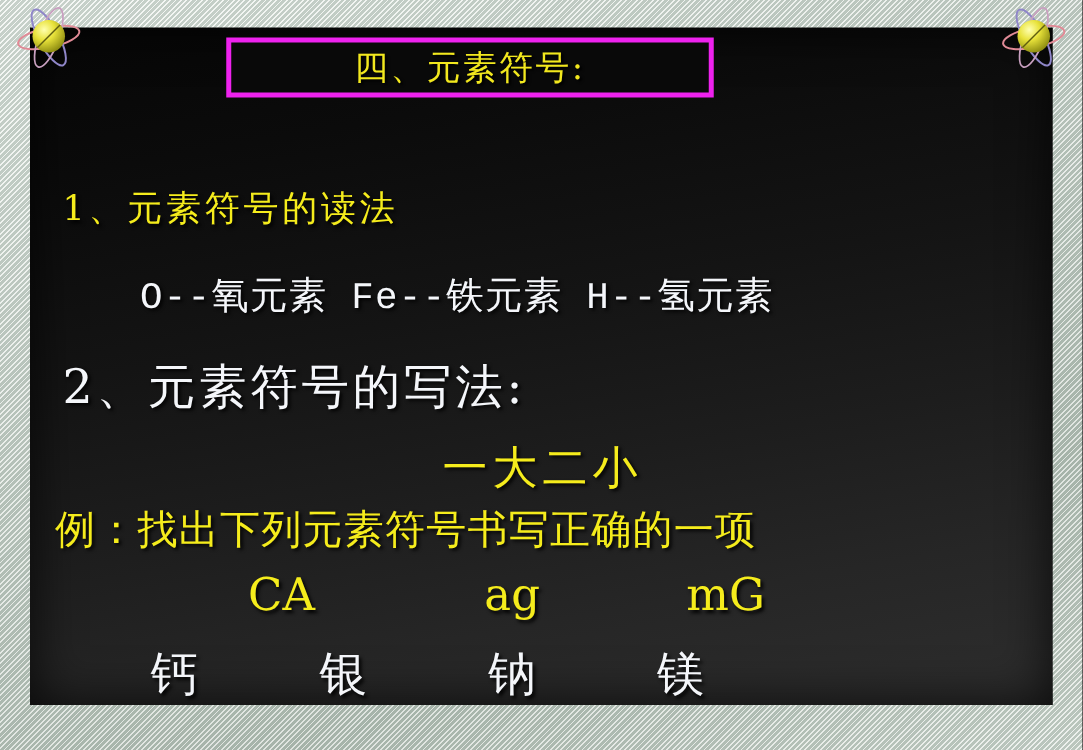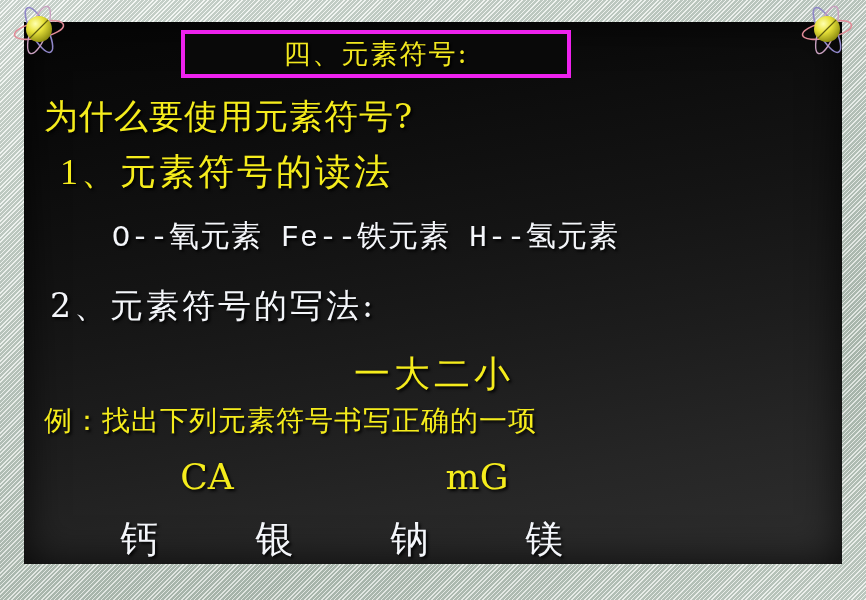--- a/index.html
+++ b/index.html
@@ -95,75 +95,75 @@
 
   .ln {
     position: absolute;
     white-space: nowrap;
     font-family: "DejaVu Serif", "Liberation Serif", serif;
   }
 
   
   .l-why      { left: 20px;  top: 72px;  font-size: 34px; letter-spacing: 1px; }
   
-  .l-read     { left: 36px;  top: 126px; font-size: 36px; letter-spacing: 3px; font-family: Liberation Serif, serif; }
+  .l-read     { left: 26px;  top: 126px; font-size: 28px; letter-spacing: 3px; }
   
   .l-examples { left: 88px;  top: 194px; font-size: 30px; letter-spacing: 1px; font-family: Liberation Mono, monospace; }
   
-  .l-write    { left: 26px;  top: 262px; font-size: 33px; letter-spacing: 3px; }
+  .l-write    { left: 26px;  top: 262px; font-size: 38px; letter-spacing: 3px; }
   
   .l-rule     { left: 330px; top: 328px; font-size: 36px; letter-spacing: 4px; }
   
-  .l-prompt   { left: 20px;  top: 380px; font-size: 28px; letter-spacing: 1px; }
+  .l-prompt   { left: 20px;  top: 380px; font-size: 32px; letter-spacing: 1px; }
 
   
   .sym-row, .name-row {
     position: absolute;
     left: 48px;
     width: 540px;
     display: flex;
     z-index: 10;
   }
   .sym-row  { top: 434px; }
   .name-row { top: 492px; }
 
   .sym-cell, .name-cell {
     flex: 1;
     text-align: center;
     white-space: nowrap;
     font-family: "DejaVu Serif", "Liberation Serif", serif;
   }
-  .sym-cell  { font-size: 36px; }
+  .sym-cell  { font-size: 36px; text-align: right; }
   .name-cell { font-size: 38px; }
 </style>
 </head>
 <body>
 
 <div class="slide">
 
   <div class="canvas">
 
     <div class="title-box">
       <span class="title-text">四、元素符号:</span>
     </div>
 
-    <div class="ln yellow l-why">为什么要使用元素符号?</div>
 
     <div class="ln yellow l-read">1、元素符号的读法</div>
 
     <div class="ln white l-examples">O--氧元素  Fe--铁元素   H--氢元素</div>
 
     <div class="ln white l-write">2、元素符号的写法:</div>
 
     <div class="ln yellow l-rule">一大二小</div>
 
     <div class="ln yellow l-prompt">例：找出下列元素符号书写正确的一项</div>
 
     <div class="sym-row">
       <span class="sym-cell yellow">CA</span>
+      <span class="sym-cell yellow">ag</span>
       <span class="sym-cell yellow">mG</span>
     </div>
 
     <div class="name-row">
       <span class="name-cell white">钙</span>
       <span class="name-cell white">银</span>
       <span class="name-cell white">钠</span>
       <span class="name-cell white">镁</span>
     </div>
 

